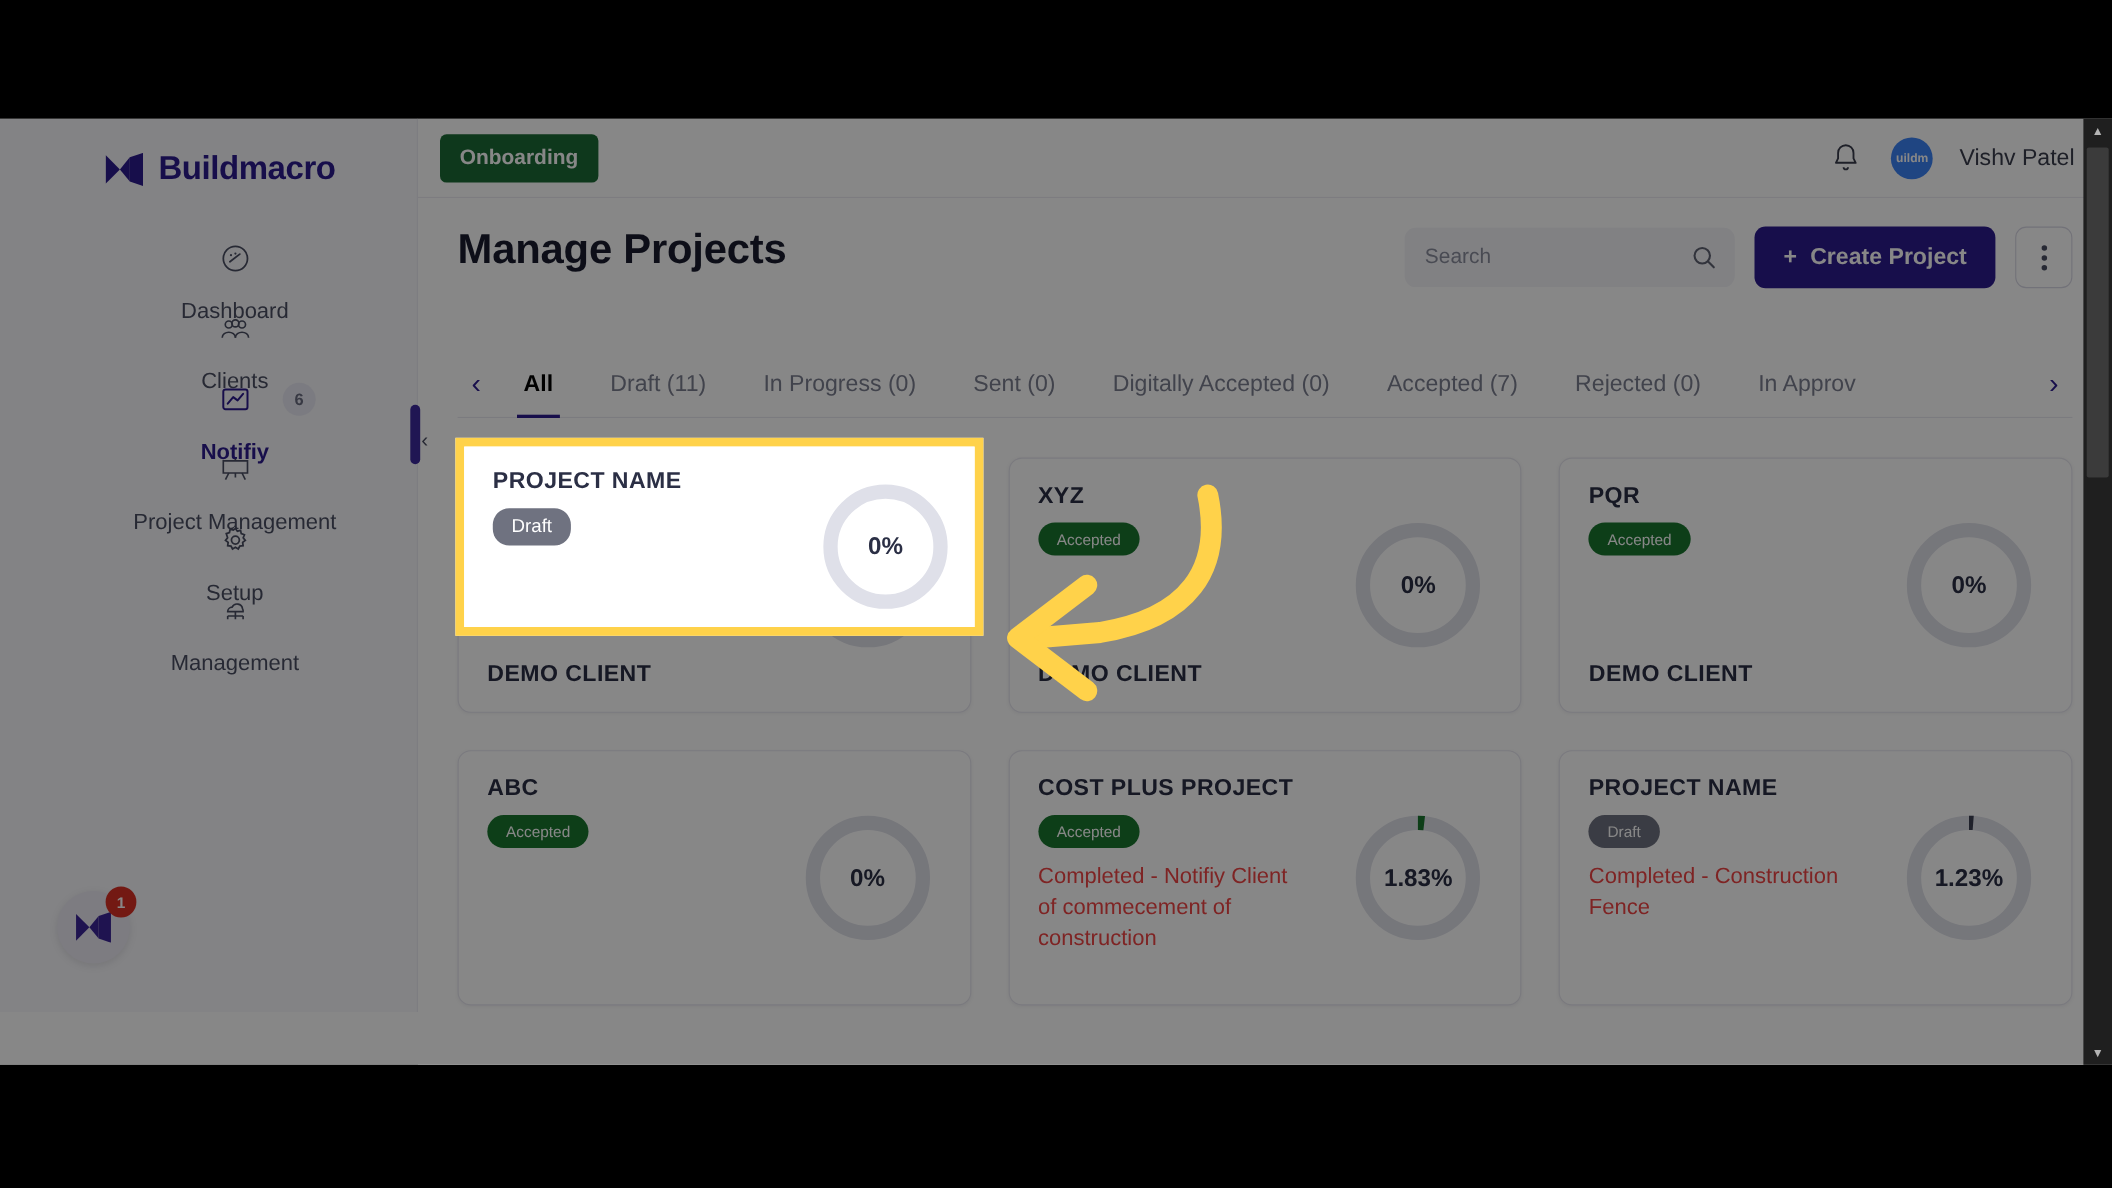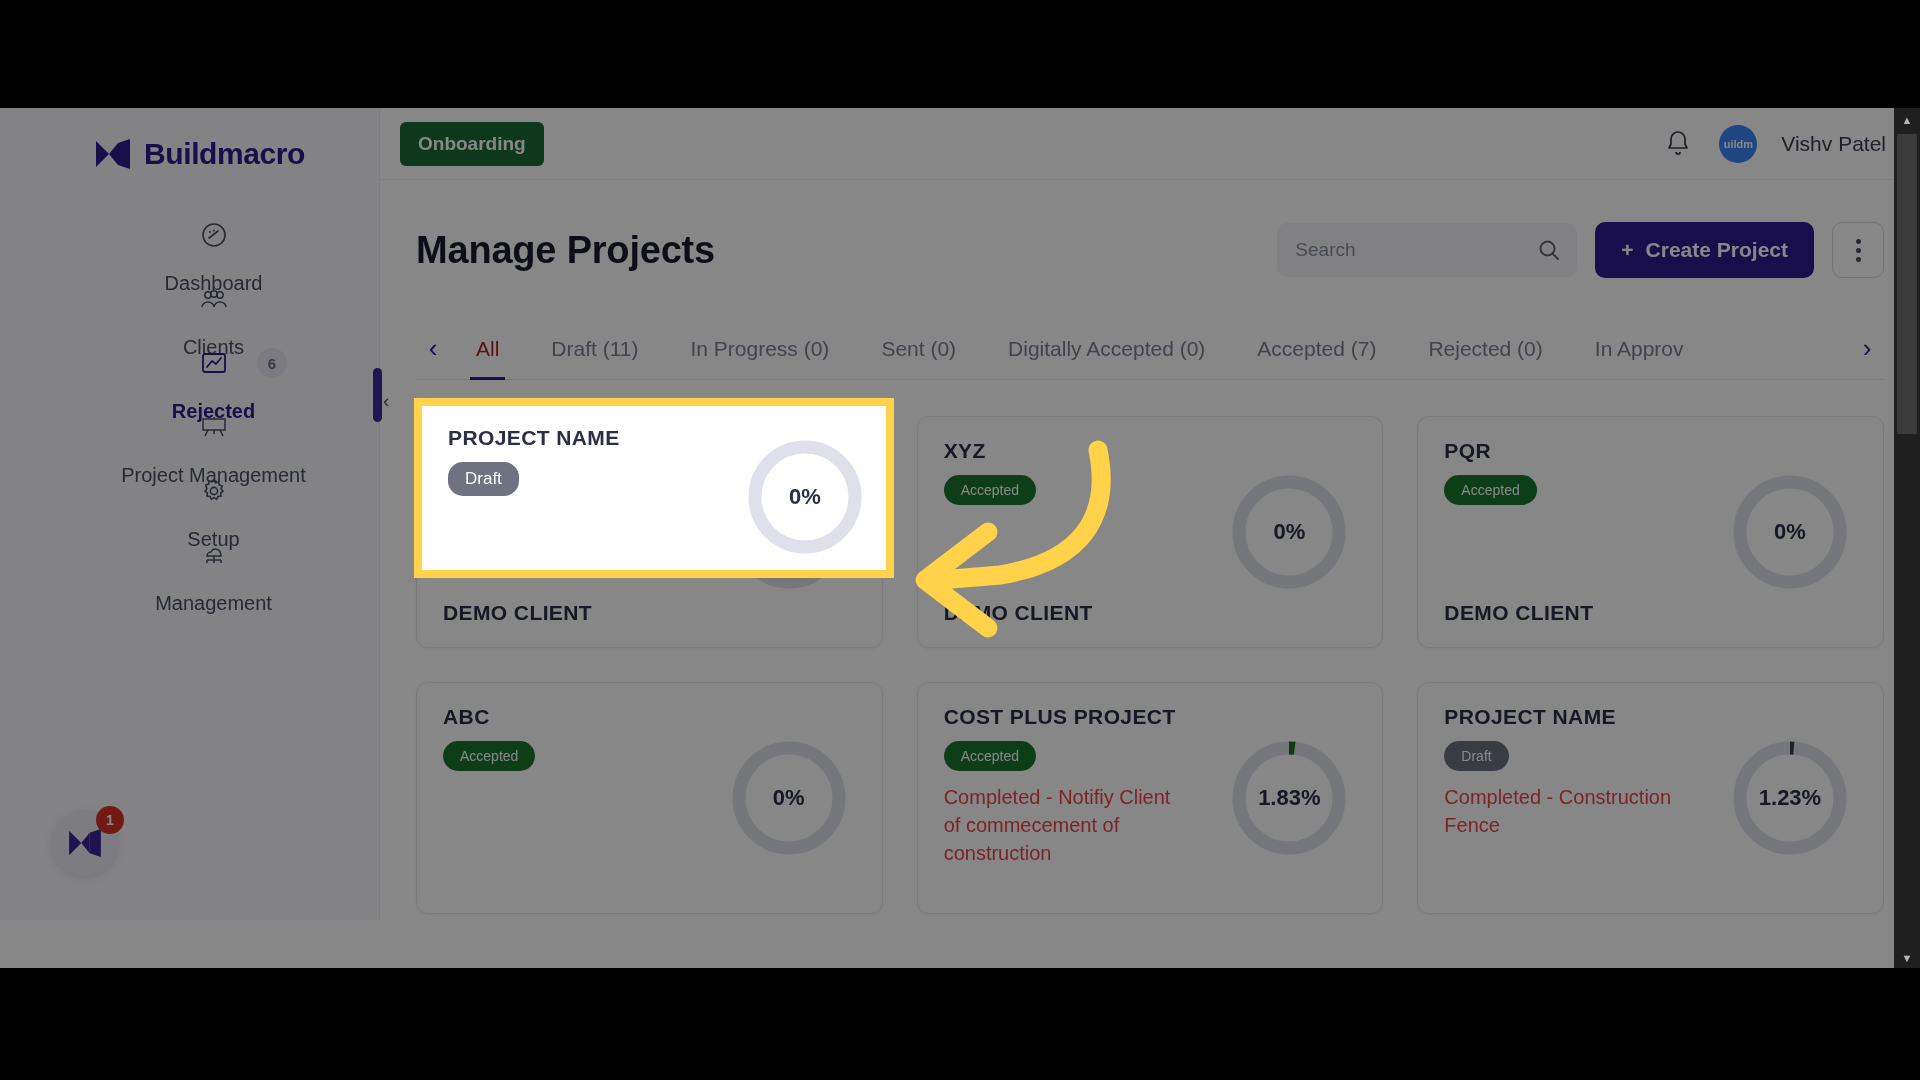--- a/index.html
+++ b/index.html
@@ -122,21 +122,21 @@
     background: #3b82f6; color: #fff;
     font-size: 11px; font-weight: 700;
     display: flex; align-items: center; justify-content: center;
     overflow: hidden;
   }
   .username { font-size: 21px; color: #3a3d4d; }
 
   .content { padding: 26px 36px 0 36px; }
 
   .page-head {
-    display: flex; align-items: center;
+    display: flex; align-items: flex-start;
     height: 88px;
   }
   .page-title {
     font-size: 38px; font-weight: 700; color: #191c2e; letter-spacing: -0.2px;
   }
   .head-actions { margin-left: auto; display: flex; align-items: center; gap: 18px; }
   .search-box {
     position: relative;
     width: 300px; height: 54px;
     background: #f3f3f8; border-radius: 10px;
@@ -183,21 +183,21 @@
     overflow: hidden; height: 62px;
     position: relative;
   }
   .tab {
     position: relative;
     padding: 0 26px; height: 62px;
     display: flex; align-items: center;
     font-size: 21px; color: #7c7f90;
     white-space: nowrap; cursor: pointer;
   }
-  .tab.active { color: #b91c1c; font-weight: 400; }
+  .tab.active { color: #000000; font-weight: 700; }
   .tab.active::after {
     content: ""; position: absolute; left: 20px; right: 20px; bottom: 0;
     height: 3px; background: #2d1b8e;
   }
 
   
   .cards {
     display: grid;
     grid-template-columns: repeat(3, 1fr);
     gap: 34px 34px;
@@ -349,21 +349,21 @@
           <span>Clients</span>
         </div>
 
         <div class="nav-item active">
           <span class="ico">
             <svg viewBox="0 0 26 26" width="26" height="26" fill="none" stroke="#2d1b8e" stroke-width="1.8">
               <rect x="2" y="4" width="22" height="18" rx="2"></rect>
               <path d="M6 17 L11 11 L15 14 L20 8" stroke-linecap="round" stroke-linejoin="round"></path>
             </svg>
           </span>
-          <span>Rejected</span>
+          <span>Notifiy</span>
           <span class="nav-badge">6</span>
         </div>
 
         <div class="nav-item">
           <span class="ico">
             <svg viewBox="0 0 28 26" width="28" height="26" fill="none" stroke="#4b4f63" stroke-width="1.5">
               <path d="M3 5h22v11H3z"></path>
               <path d="M14 3v2"></path>
               <path d="M8 16 L5 22"></path>
               <path d="M20 16 L23 22"></path>

